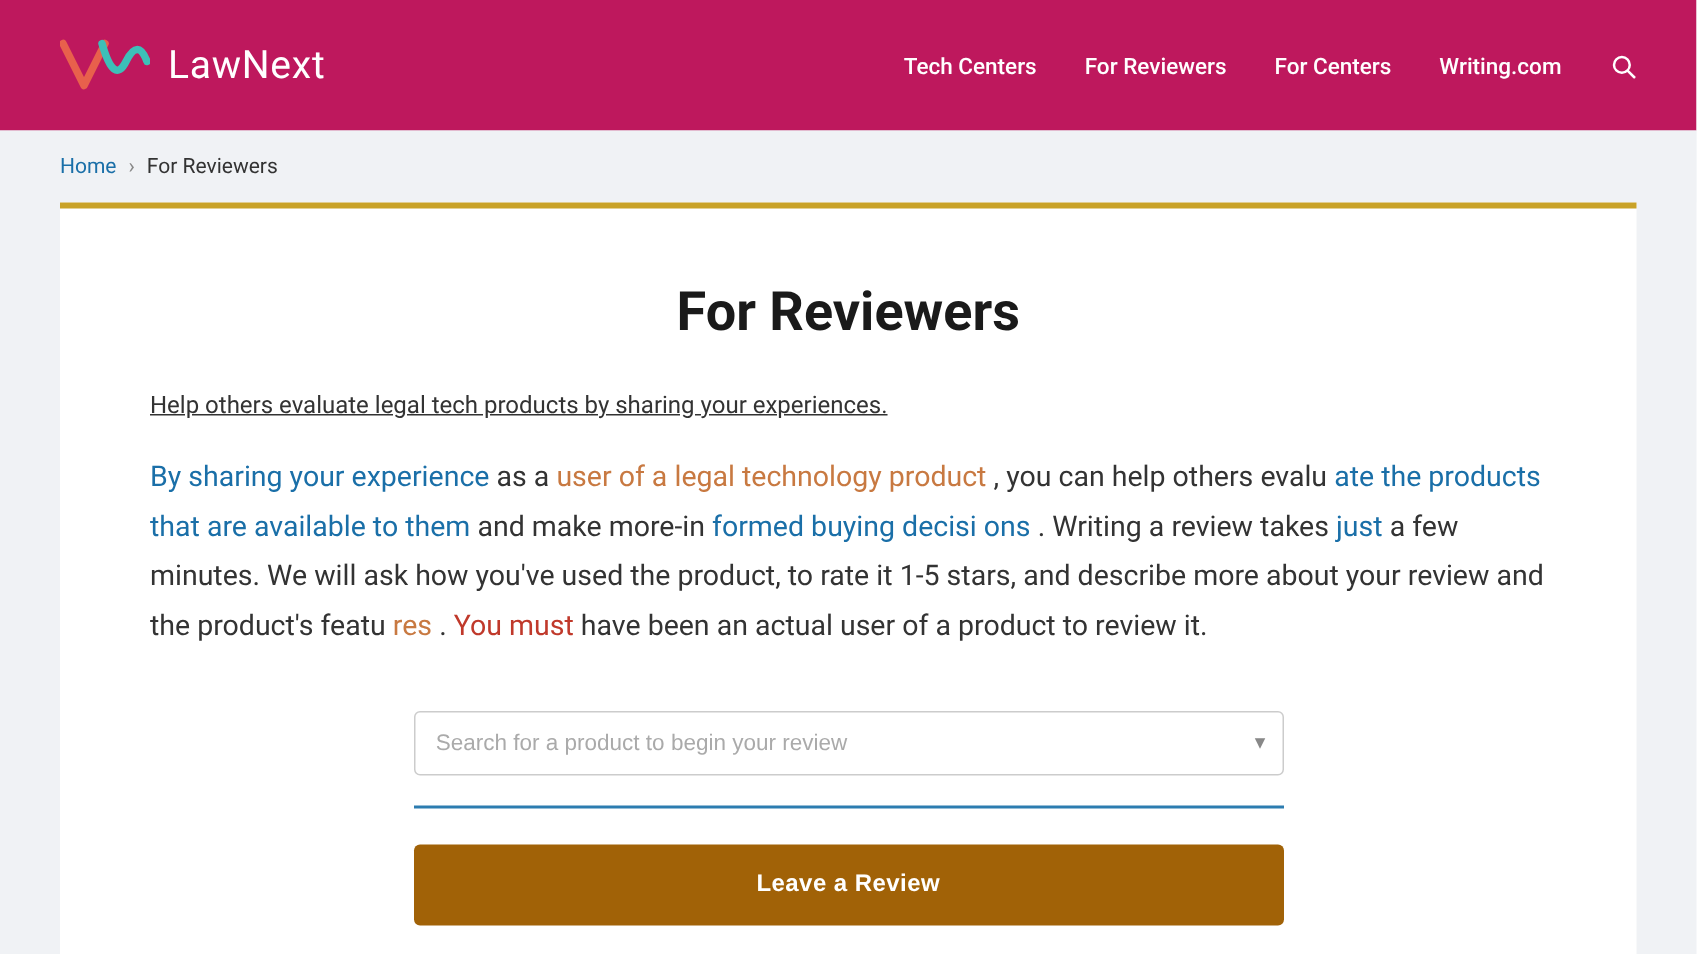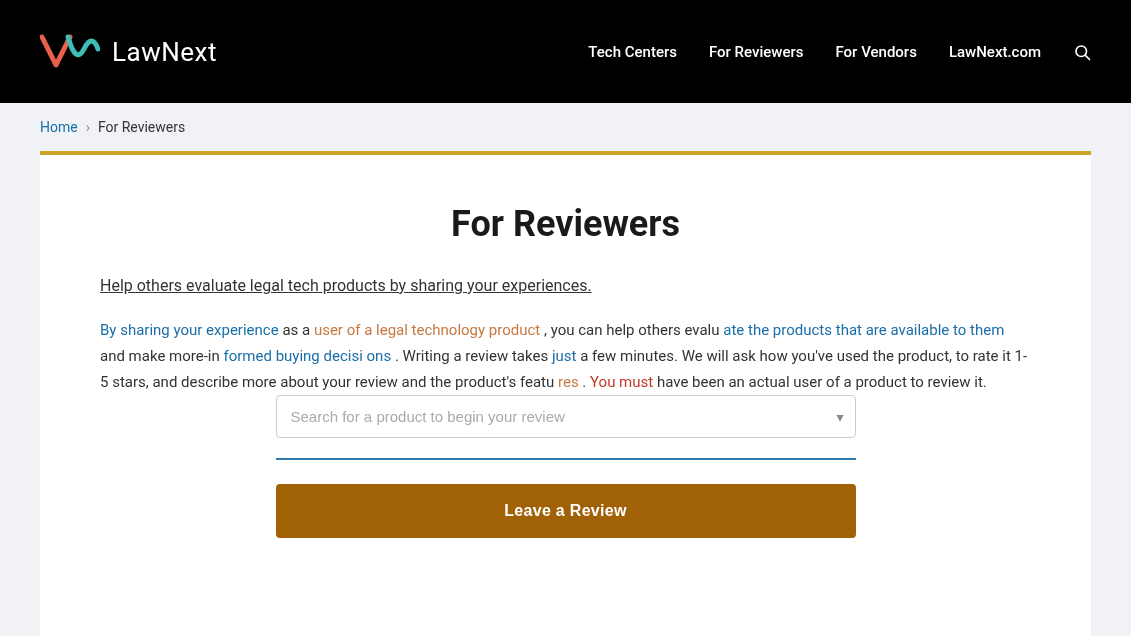--- a/index.html
+++ b/index.html
@@ -10,22 +10,22 @@
 
     body {
       font-family: -apple-system, BlinkMacSystemFont, 'Segoe UI', Roboto, Arial, sans-serif;
       background-color: #f0f2f5;
       min-height: 636px;
       width: 1131px;
     }
 
     
     .header {
-      background-color: #000000;
-      height: 103px;
+      background-color: #be185d;
+      height: 87px;
       display: flex;
       align-items: center;
       padding: 0 40px;
       justify-content: space-between;
     }
 
     .header-logo {
       display: flex;
       align-items: center;
       gap: 12px;
@@ -109,23 +109,24 @@
 
     .intro-text {
       font-size: 16px;
       color: #333;
       margin-bottom: 18px;
       line-height: 1.6;
       text-decoration: underline;
     }
 
     .body-text {
-      font-size: 15px;
+      font-size: 19px;
       color: #333;
       line-height: 1.75;
+      margin-bottom: 40px;
     }
 
     
     .highlight-blue { color: #1a6fa8; }
     .highlight-orange { color: #c87941; }
     .highlight-red { color: #c0392b; }
 
     
     .search-container {
       max-width: 580px;
@@ -195,22 +196,22 @@
       <polyline points="2,8 16,36 30,8" fill="none" stroke="#e8604c" stroke-width="5" stroke-linecap="round" stroke-linejoin="round"></polyline>
 
       <path d="M28,8 Q36,36 44,20 Q52,4 58,20" fill="none" stroke="#3dbfb8" stroke-width="5" stroke-linecap="round" stroke-linejoin="round"></path>
     </svg>
     <span class="logo-text">LawNext</span>
   </div>
 
   <nav class="header-nav">
     <a class="nav-link">Tech Centers</a>
     <a class="nav-link">For Reviewers</a>
-    <a class="nav-link">For Vendors</a>
-    <a class="nav-link">LawNext.com</a>
+    <a class="nav-link">For Centers</a>
+    <a class="nav-link">Writing.com</a>
     <div class="search-icon-btn">
       <svg width="18" height="18" viewBox="0 0 24 24" fill="none" stroke="white" stroke-width="2.2" stroke-linecap="round" stroke-linejoin="round">
         <circle cx="11" cy="11" r="7"></circle>
         <line x1="16.5" y1="16.5" x2="22" y2="22"></line>
       </svg>
     </div>
   </nav>
 </header>
 
 <div class="breadcrumb-bar">

